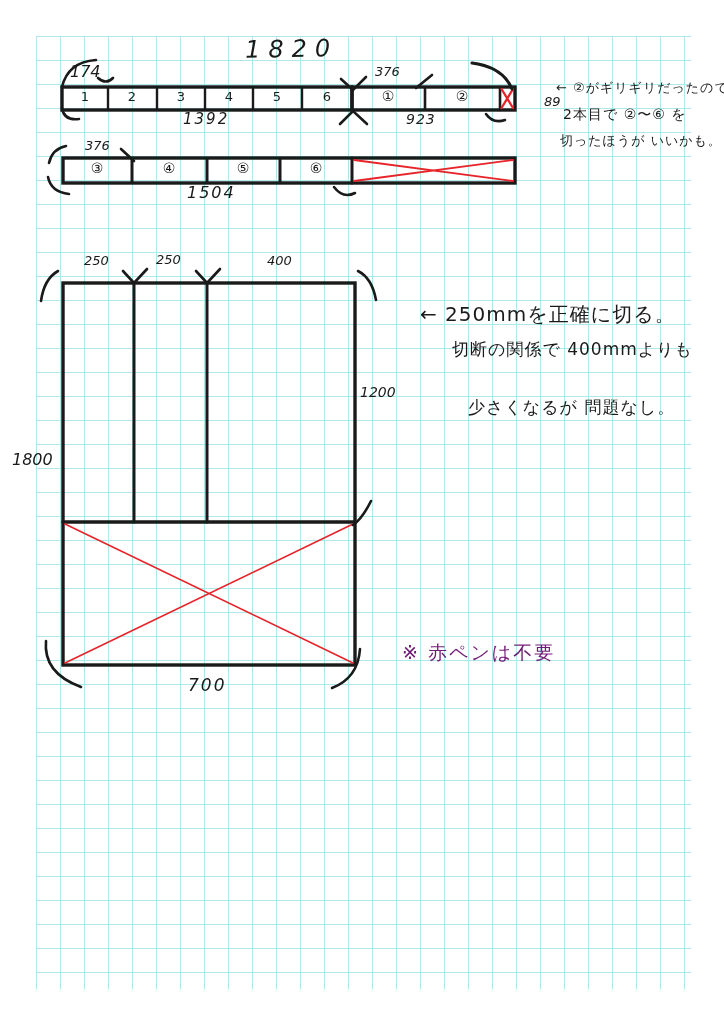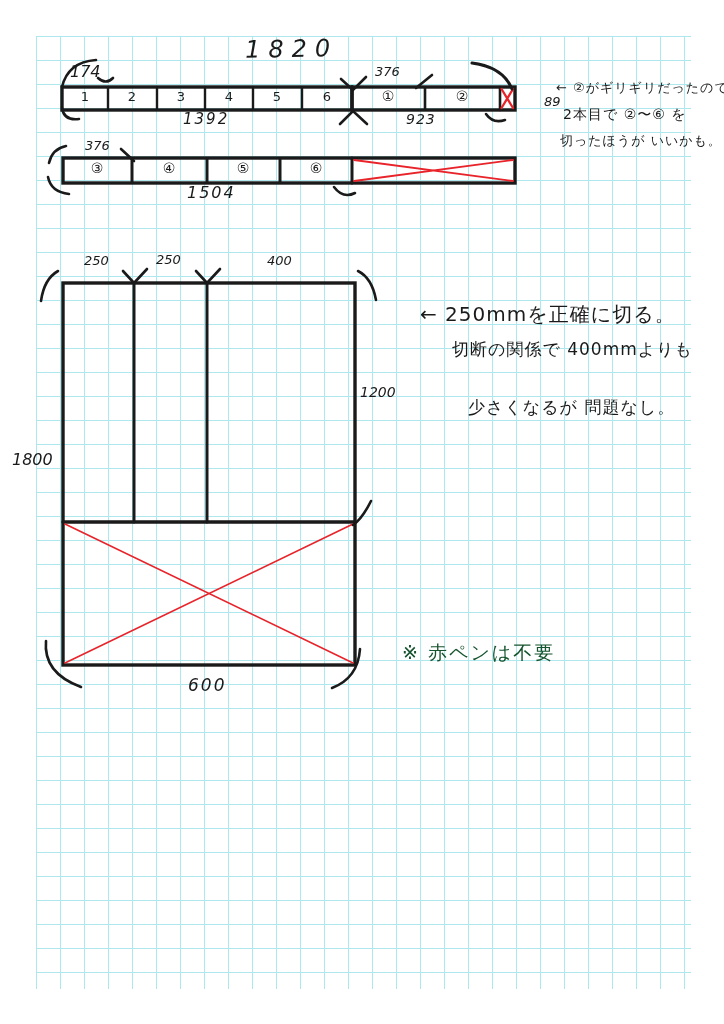--- a/index.html
+++ b/index.html
@@ -14,21 +14,21 @@
       linear-gradient(to bottom,#aee7ee 1px,transparent 1px);
     background-size:24px 24px;
   }
   svg.draw{position:absolute;left:0;top:0;}
   .lbl{
     position:absolute;white-space:nowrap;color:#1a1a1a;
     font-family:"DejaVu Sans",sans-serif;font-style:italic;line-height:1.1;
   }
   .cell{width:22px;text-align:center;font-style:normal;}
   .note{font-style:normal;letter-spacing:1px;}
-  .red{color:#14532d;}
+  .red{color:#701a75;}
   .title{font-size:24px;letter-spacing:8px;transform:rotate(-1deg);}
 </style>
 </head>
 <body>
 
 <div class="page">
 
   <div class="grid"></div>
 
   <svg class="draw" width="724" height="1024" viewBox="0 0 724 1024">
@@ -107,21 +107,21 @@
   <div class="lbl cell" style="left:158px;top:161px;font-size:14px;">④</div>
   <div class="lbl cell" style="left:232px;top:161px;font-size:14px;">⑤</div>
   <div class="lbl cell" style="left:305px;top:161px;font-size:14px;">⑥</div>
   <div class="lbl" style="left:187px;top:184px;font-size:16px;letter-spacing:2px;">1504</div>
 
   <div class="lbl" style="left:84px;top:254px;font-size:13px;">250</div>
   <div class="lbl" style="left:156px;top:253px;font-size:13px;">250</div>
   <div class="lbl" style="left:267px;top:254px;font-size:13px;">400</div>
   <div class="lbl" style="left:360px;top:385px;font-size:14px;">1200</div>
   <div class="lbl" style="left:12px;top:451px;font-size:16px;">1800</div>
-  <div class="lbl" style="left:188px;top:676px;font-size:17px;letter-spacing:2px;">600</div>
+  <div class="lbl" style="left:188px;top:676px;font-size:17px;letter-spacing:2px;">700</div>
 
   <div class="lbl note" style="left:556px;top:81px;font-size:13px;">← ②がギリギリだったので</div>
   <div class="lbl note" style="left:563px;top:107px;font-size:14px;">2本目で ②〜⑥ を</div>
   <div class="lbl note" style="left:560px;top:134px;font-size:13px;">切ったほうが いいかも。</div>
 
   <div class="lbl note" style="left:410px;top:303px;font-size:20px;margin-left:10px;">← 250mmを正確に切る。</div>
   <div class="lbl note" style="left:452px;top:340px;font-size:17px;">切断の関係で 400mmよりも</div>
   <div class="lbl note" style="left:468px;top:398px;font-size:17px;">少さくなるが 問題なし。</div>
 
   <div class="lbl note red" style="left:402px;top:642px;font-size:19px;letter-spacing:2px;">※ 赤ペンは不要</div>

